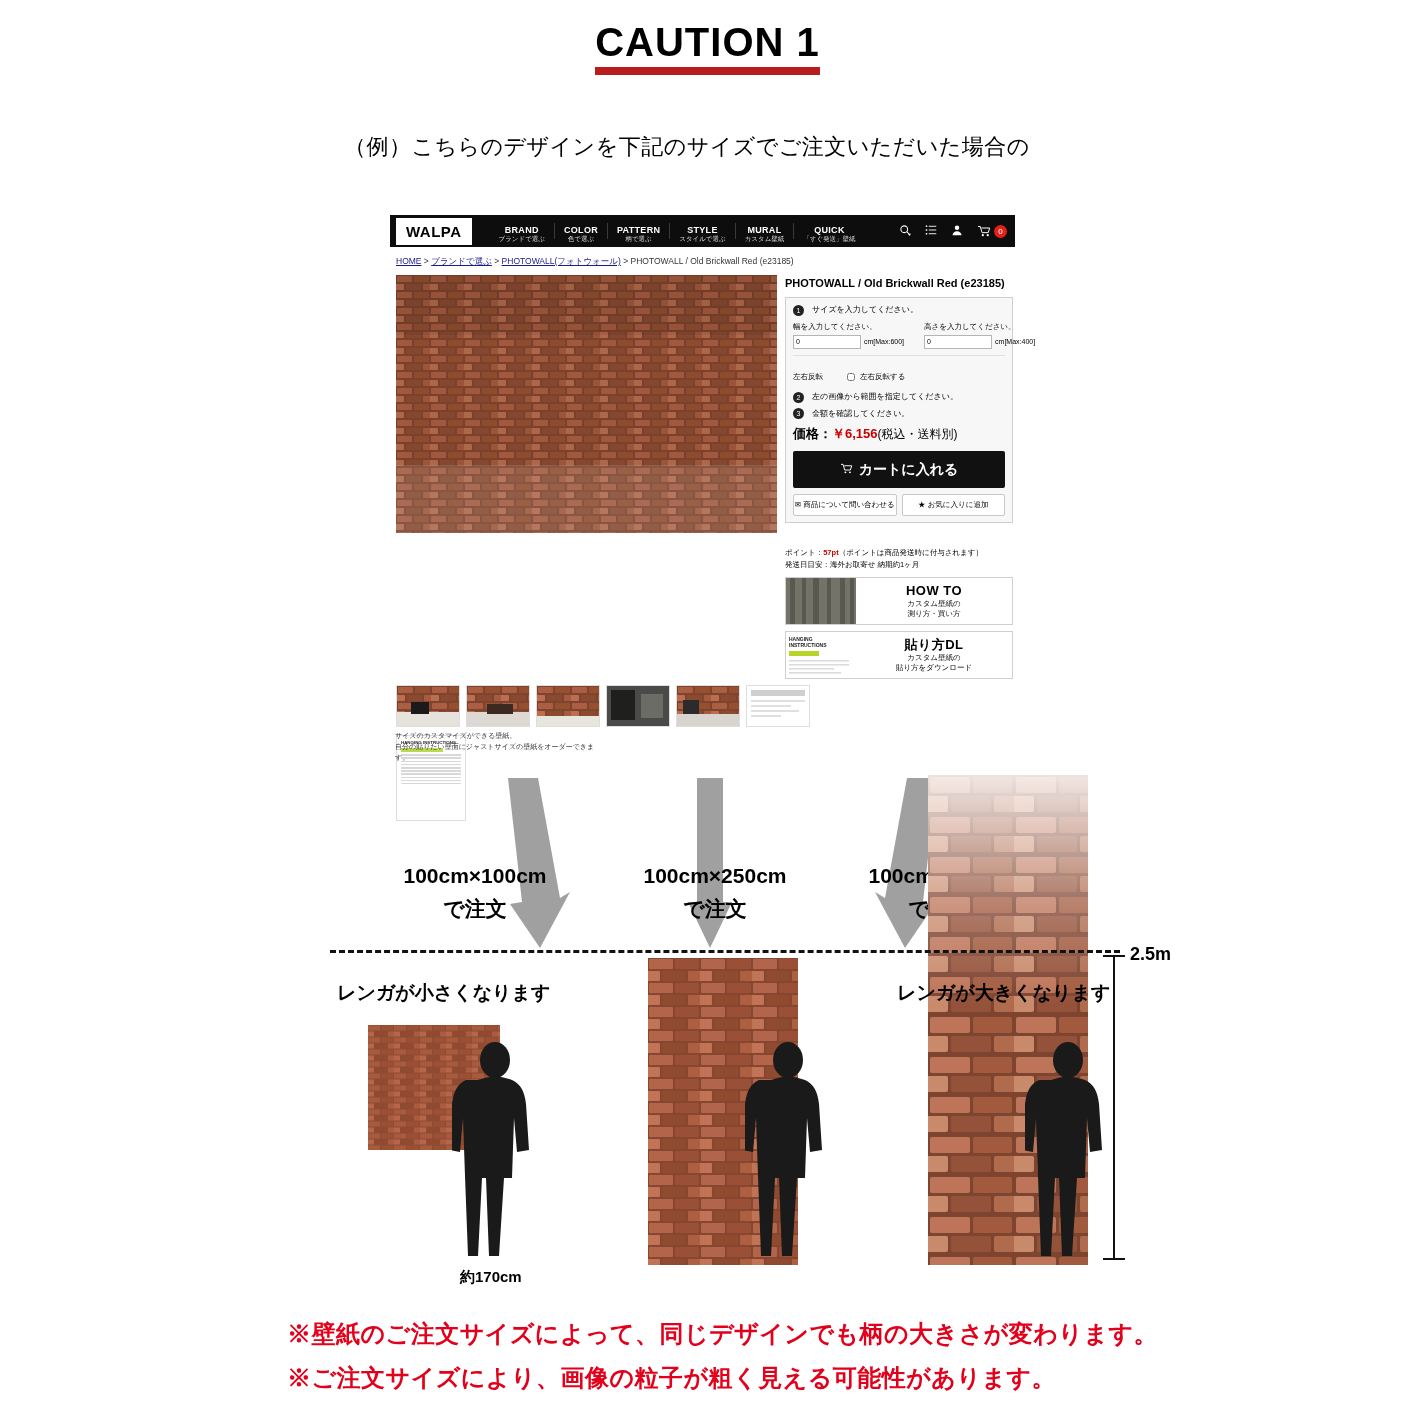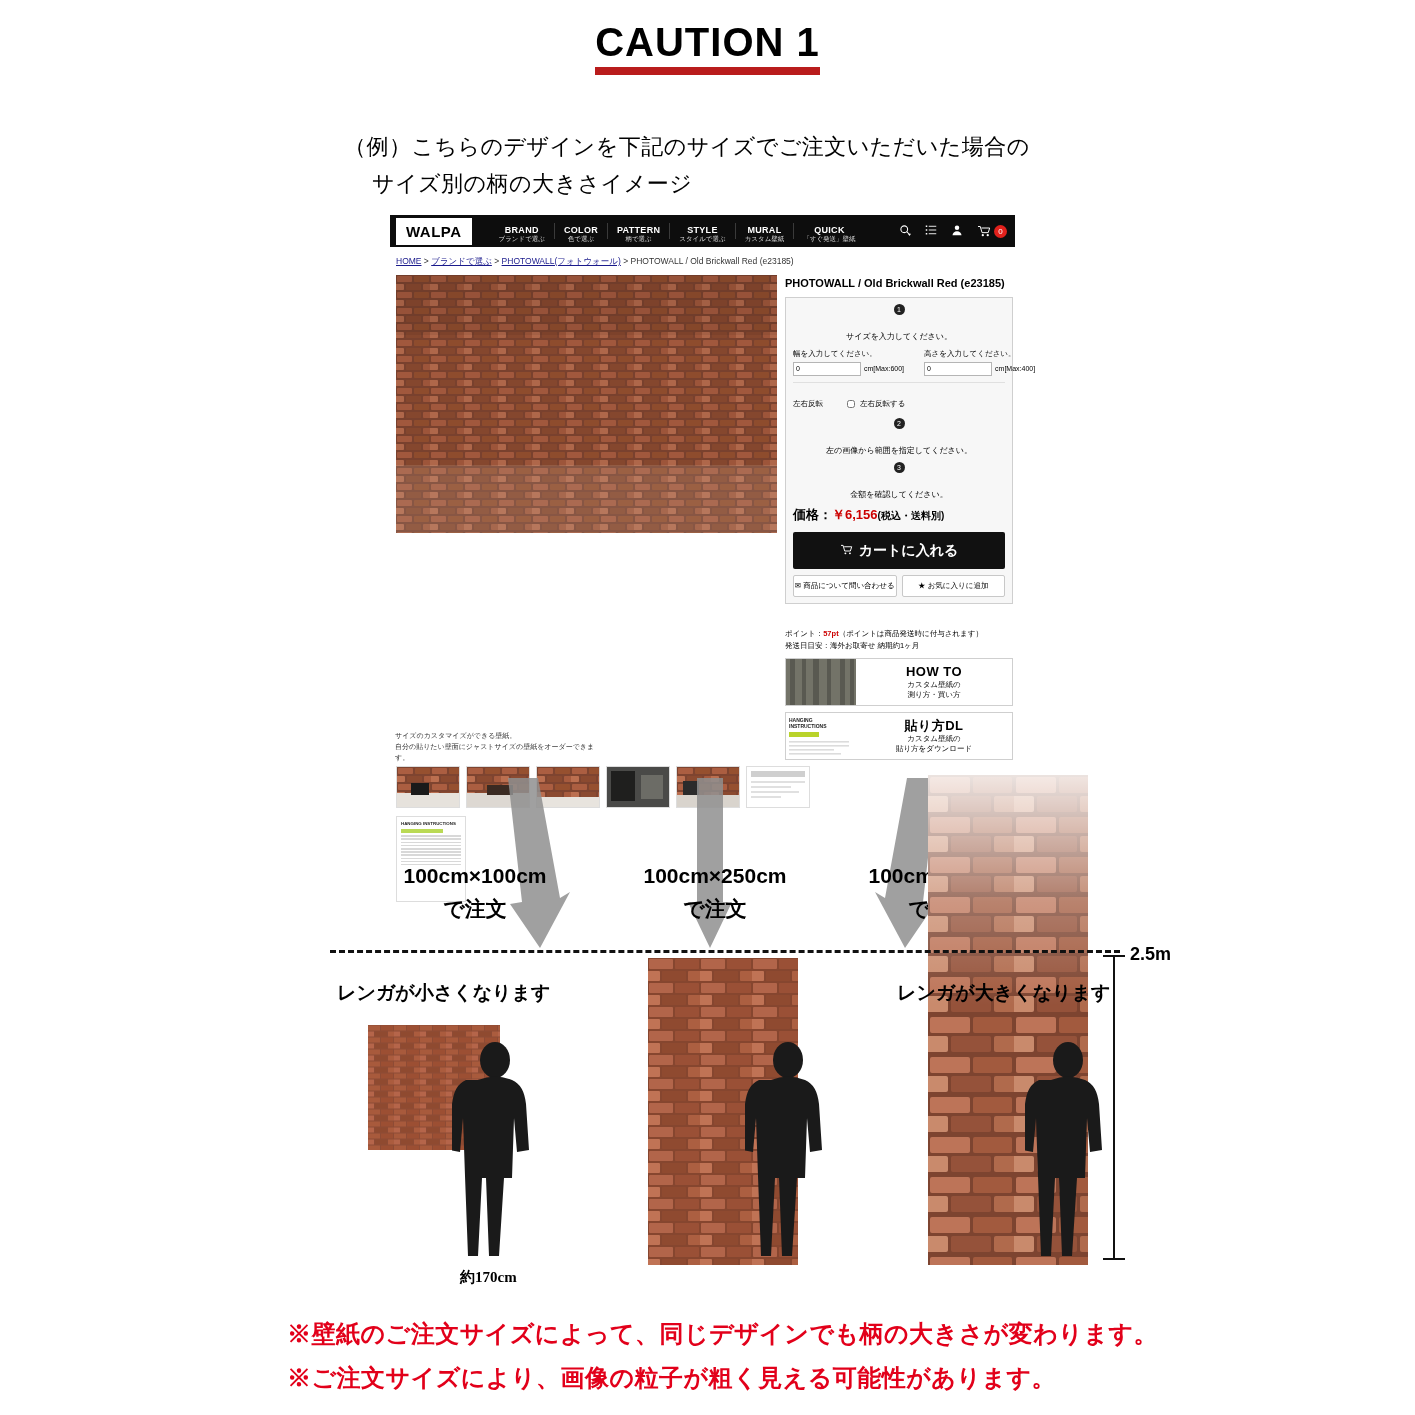--- a/index.html
+++ b/index.html
@@ -132,24 +132,23 @@
   .panel {
     border: 1px solid #cfcfcf;
     background: #f7f7f7;
     padding: 6px 7px;
     font-size: 8px;
     line-height: 1.6;
   }
   .step {
     display: flex;
     align-items: center;
-    gap: 16px;
+    gap: 8px;
     font-size: 8px;
     margin-bottom: 4px;
-    flex-direction: column;
   }
   .num {
     background: #222;
     color: #fff;
     width: 11px; height: 11px;
     border-radius: 50%;
     font-size: 7px;
     display: inline-flex;
     align-items: center;
     justify-content: center;
@@ -176,21 +175,21 @@
     border-top: 1px solid #e0e0e0;
     padding-top: 14px;
     font-size: 7.5px;
   }
   .price {
     font-size: 13px;
     font-weight: bold;
     margin: 3px 0 6px;
   }
   .price .cur { color: #c00; }
-  .price small { font-size: 10px; font-weight: bold; }
+  .price small { font-size: 12px; font-weight: normal; }
   .cart-btn {
     background: #111;
     color: #fff;
     text-align: center;
     font-size: 14px;
     font-weight: bold;
     padding: 7px 0;
     border-radius: 2px;
     margin-bottom: 6px;
     display: flex;
@@ -390,21 +389,20 @@
     </filter>
   </defs>
 </svg>
 
 <div class="caution-title">
   <span>CAUTION 1</span>
 </div>
 
 <div class="intro">
   <div>（例）こちらのデザインを下記のサイズでご注文いただいた場合の</div>
-  <div class="l2">サイズ別の柄の大きさイメージ</div>
 </div>
 
 <div class="site">
 
   <div class="site-header">
     <div class="brand-logo">WALPA</div>
     <div class="nav">
       <div class="nav-item">
         <span class="en">BRAND</span>
         <span class="jp">ブランドで選ぶ</span>
@@ -747,16 +745,16 @@
 </div>
 <div class="person" style="left:1025px; top:1040px;">
   <svg width="86" height="222" viewBox="0 0 86 222">
     <g fill="#1a1a1a">
       <ellipse cx="43" cy="20" rx="15" ry="18"></ellipse>
       <path d="M26 40 q17 -7 34 0 q12 5 14 24 l3 46 -12 2 -3 -34 -2 60 h-8 l-5 78 h-10 l-3 -78 -4 0 -4 78 h-10 l-3 -80 -2 -58 -3 34 -11 -2 3 -46 q2 -19 14 -24 z"></path>
     </g>
   </svg>
 </div>
 
-<div class="person-note" style="left:460px; top:1268px;font-family:Liberation Serif, serif;">約170cm</div>
+<div class="person-note" style="left:460px; top:1268px;">約170cm</div>
 
 <div class="warn warn1">※壁紙のご注文サイズによって、同じデザインでも柄の大きさが変わります。</div>
 <div class="warn warn2">※ご注文サイズにより、画像の粒子が粗く見える可能性があります。</div>
 
 </body></html>

